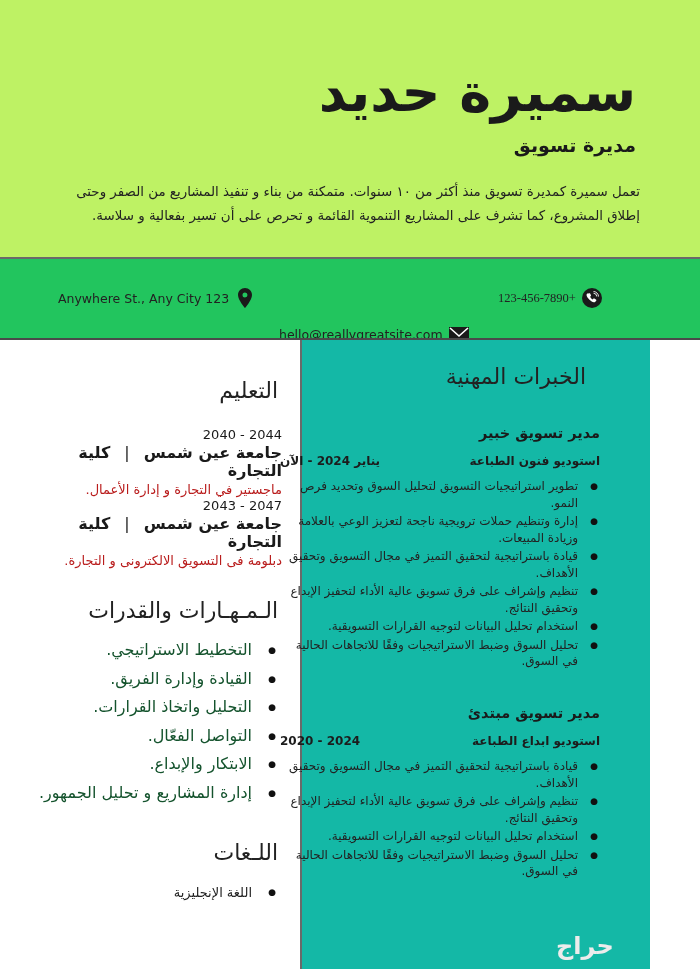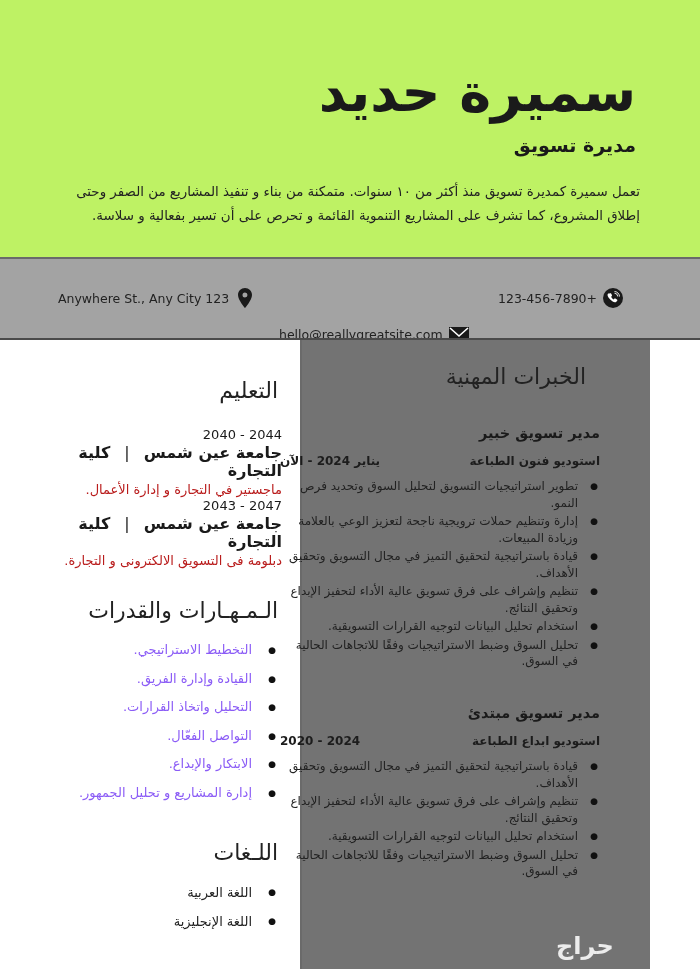--- a/index.html
+++ b/index.html
@@ -17,30 +17,30 @@
     position: absolute; right: 64px; top: 132px;
     font-size: 19px; font-weight: bold; line-height: 26px; color: #1a1a1a;
     direction: rtl;
   }
   .summary {
     position: absolute; right: 60px; top: 180px; width: 600px;
     font-size: 13.4px; line-height: 24px; direction: rtl; text-align: right; color: #222;
   }
   .hr-top { position: absolute; left: 0; top: 257px; width: 700px; height: 2px; background: #6a6a6a; }
 
-  .contact { position: absolute; left: 0; top: 259px; width: 700px; height: 80px; background: #a3a3a3; }
+  .contact { position: absolute; left: 0; top: 259px; width: 700px; height: 80px; background: #22c55e; }
   .contact-item { position: absolute; top: 28px; height: 22px; display: flex; align-items: center; font-size: 12.5px; color: #222; direction: ltr; white-space: nowrap; }
   .contact-item .ico { display: inline-flex; width: 20px; height: 20px; margin-left: 6px; align-items: center; justify-content: center; }
   .ci-address { left: 58px; }
   .ci-email { left: 279px; margin-top: 36px; }
-  .ci-phone { left: 498px; }
+  .ci-phone { left: 498px; font-family: Liberation Serif, serif; }
   .hr-mid { position: absolute; left: 0; top: 338px; width: 700px; height: 2px; background: #4a4a4a; }
 
   .col-divider { position: absolute; left: 300px; top: 340px; width: 2px; height: 629px; background: #6a6a6a; }
-  .right-col { position: absolute; left: 302px; top: 340px; width: 348px; height: 629px; background: #737373; text-decoration: underline; }
+  .right-col { position: absolute; left: 302px; top: 340px; width: 348px; height: 629px; background: #14b8a6; text-decoration: underline; }
   .left-col { position: absolute; left: 0; top: 340px; width: 300px; height: 629px; background: #fff; margin-top: 12px; }
 
   .sec-title { position: absolute; font-size: 22px; font-weight: normal; color: #222; direction: rtl; text-align: right; line-height: 30px; }
 
   
   .exp-heading { right: 64px; top: 22px; }
   .job { position: absolute; right: 50px; width: 320px; direction: rtl; }
   .job1 { top: 82px; }
   .job2 { top: 362px; }
   .job-role { font-size: 14.5px; font-weight: bold; line-height: 22px; text-align: right; color: #1a1a1a; }
@@ -55,21 +55,21 @@
   .edu1 { top: 74px; }
   .edu2 { top: 145px; }
   .edu-years { font-size: 13px; font-weight: normal; line-height: 18px; color: #1a1a1a; }
   .edu-school { font-size: 16px; font-weight: bold; line-height: 18px; color: #1a1a1a; }
   .edu-school .sep { margin: 0 14px; font-weight: normal; }
   .edu-degree { font-size: 13px; line-height: 19px; color: #b91c1c; }
 
   
   .skills-heading { right: 22px; top: 244px; }
   .skills-list { position: absolute; right: 24px; top: 284px; width: 260px; list-style: none; direction: rtl; }
-  .skills-list li { position: relative; padding-right: 24px; font-size: 13px; line-height: 28.5px; color: #8b5cf6; }
+  .skills-list li { position: relative; padding-right: 24px; font-size: 16px; line-height: 28.5px; color: #14532d; }
   .skills-list li::before { content: "●"; position: absolute; right: 0; top: 0; font-size: 9px; color: #111; }
 
   
   .lang-heading { right: 22px; top: 486px; }
   .lang-list { position: absolute; right: 24px; top: 526px; width: 200px; list-style: none; direction: rtl; }
   .lang-list li { position: relative; padding-right: 24px; font-size: 13px; line-height: 29px; text-align: right; color: #222; }
   .lang-list li::before { content: "●"; position: absolute; right: 0; top: 0; font-size: 9px; color: #111; }
 
   .watermark { position: absolute; left: 556px; top: 932px; font-size: 24px; color: #ececec; font-weight: bold; direction: rtl; }
 </style>
@@ -138,21 +138,20 @@
     <li>التخطيط الاستراتيجي.</li>
     <li>القيادة وإدارة الفريق.</li>
     <li>التحليل واتخاذ القرارات.</li>
     <li>التواصل الفعّال.</li>
     <li>الابتكار والإبداع.</li>
     <li>إدارة المشاريع و تحليل الجمهور.</li>
   </ul>
 
   <div class="sec-title lang-heading">اللـغات</div>
   <ul class="lang-list">
-    <li>اللغة العربية</li>
     <li>اللغة الإنجليزية</li>
   </ul>
 </div>
 
 <div class="col-divider"></div>
 
 <div class="right-col">
   <div class="sec-title exp-heading">الخبرات المهنية</div>
 
   <div class="job job1">

